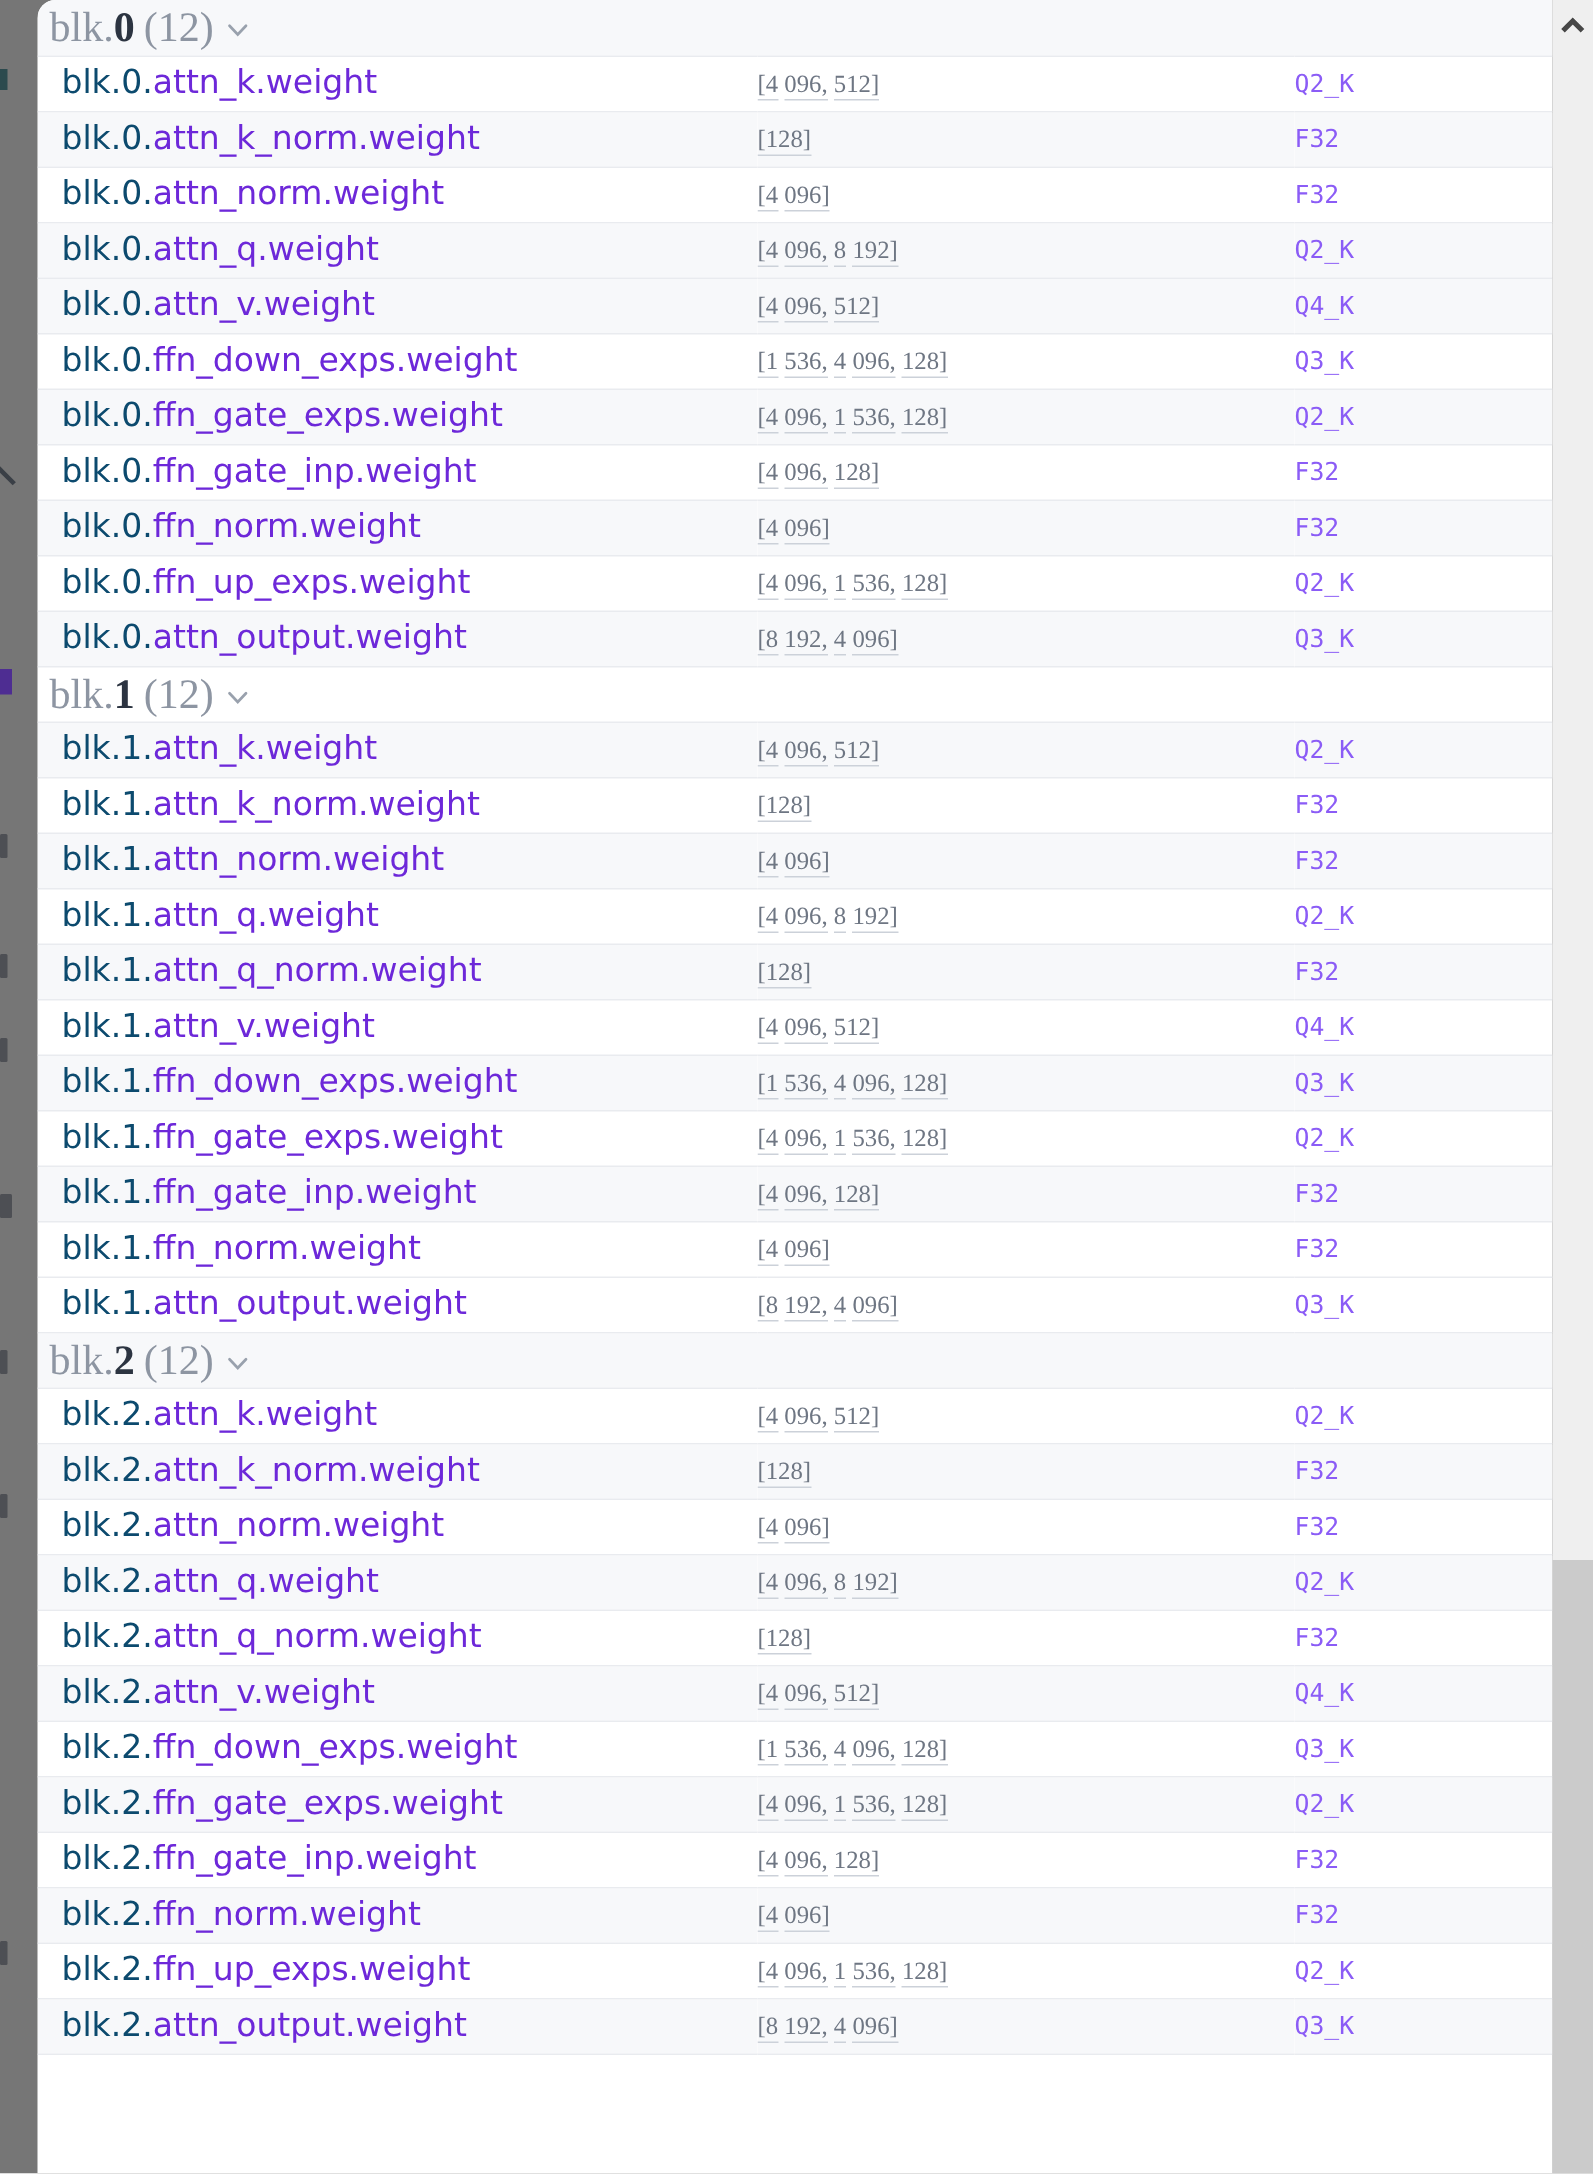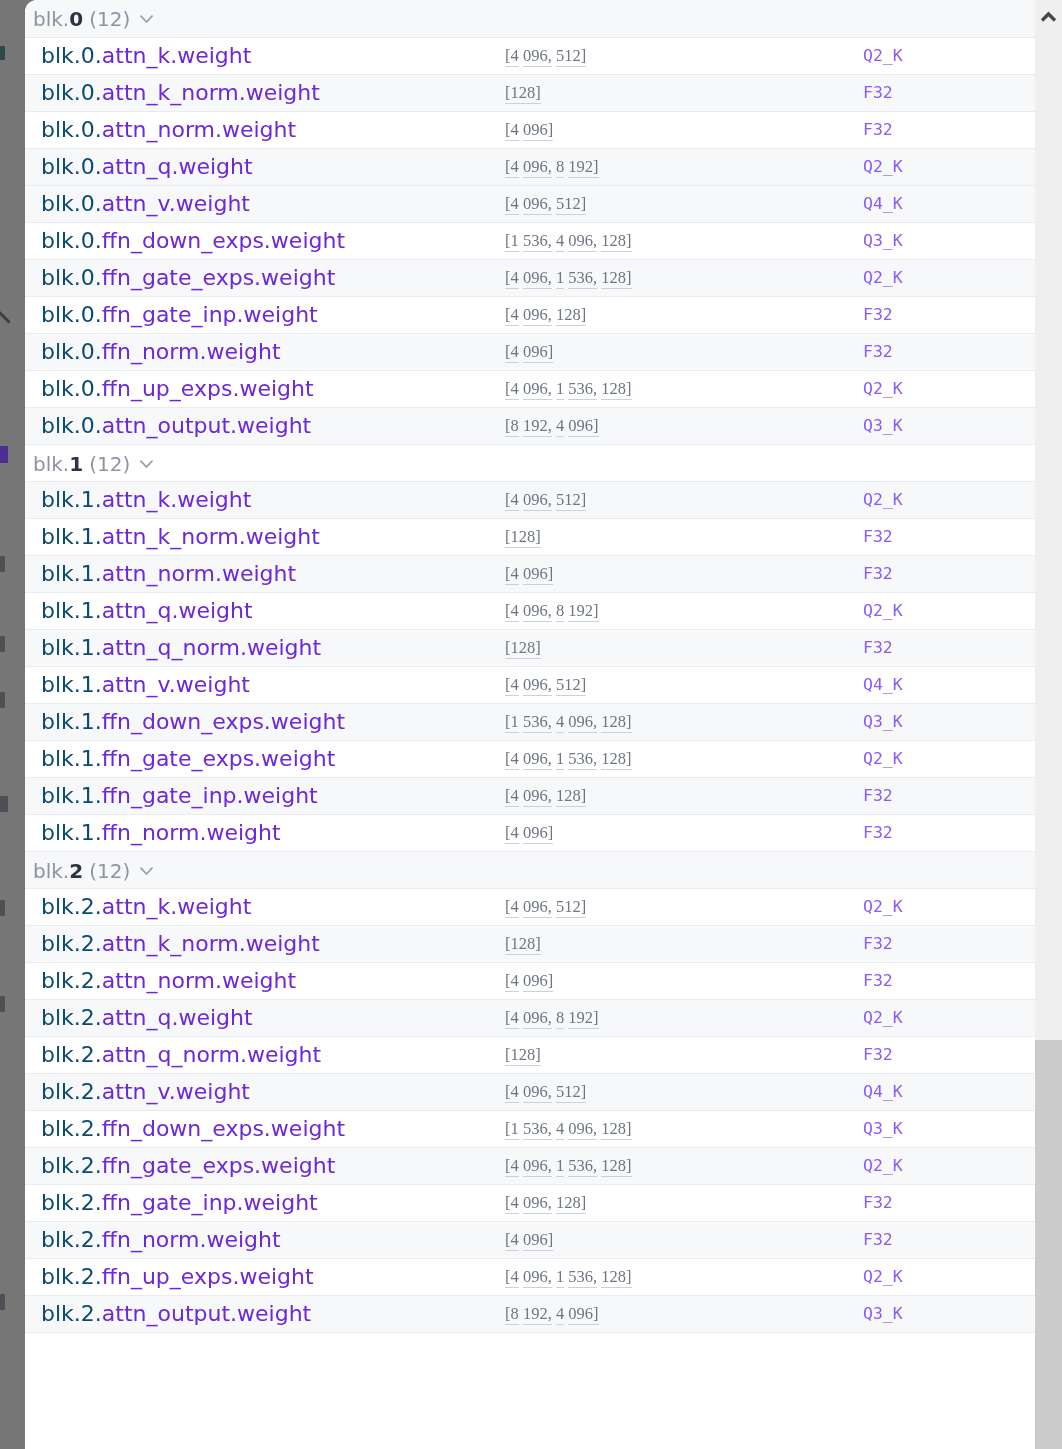--- a/index.html
+++ b/index.html
@@ -15,21 +15,21 @@
 
   
   .panel{position:absolute;left:25px;top:0;width:1010px;height:1449px;background:#ffffff;
          border-top-left-radius:12px;overflow:hidden;}
   table{border-collapse:collapse;table-layout:fixed;width:1010px;}
   col.c1{width:480px;} col.c2{width:358px;} col.c3{width:172px;}
   tr.row{height:37px;}
   tr.row td{border-bottom:1px solid #e9ebef;vertical-align:middle;white-space:nowrap;overflow:hidden;padding:0;}
   tr.alt td{background:#f7f8fa;}
 
-  .group-cell{padding-left:8px !important;font-size:20px;}
+  .group-cell{padding-left:8px !important;font-size:28px;font-family:Liberation Serif, serif;}
   .g-gray{color:#8d95a2;}
   .g-num{color:#2c3441;font-weight:700;}
   .g-count{margin-left:6px;}
   .chev{display:inline-block;margin-left:9px;vertical-align:2px;}
 
   .c-name{padding-left:16px !important;font-size:22px;}
   .n-prefix{color:#0c4a6e;}
   .n-main{color:#6d28d9;font-weight:500;}
 
   .c-shape,.c-type{font-family:"DejaVu Sans Mono","Liberation Mono",monospace;font-size:16.5px;}
@@ -177,20 +177,25 @@
           <tr class="row alt">
             <td class="c-name"><span class="n-prefix">blk.1.</span><span class="n-main">ffn_gate_inp.weight</span></td>
             <td class="c-shape"><span class="shape-link"><span class="tok">[4</span> <span class="tok">096,</span> <span class="tok">128]</span></span></td>
             <td class="c-type">F32</td>
           </tr>
           <tr class="row">
             <td class="c-name"><span class="n-prefix">blk.1.</span><span class="n-main">ffn_norm.weight</span></td>
             <td class="c-shape"><span class="shape-link"><span class="tok">[4</span> <span class="tok">096]</span></span></td>
             <td class="c-type">F32</td>
           </tr>
+          <tr class="row">
+            <td class="c-name"><span class="n-prefix">blk.1.</span><span class="n-main">attn_output.weight</span></td>
+            <td class="c-shape"><span class="shape-link"><span class="tok">[8</span> <span class="tok">192,</span> <span class="tok">4</span> <span class="tok">096]</span></span></td>
+            <td class="c-type">Q3_K</td>
+          </tr>
           <tr class="row group-row alt">
             <td class="group-cell" colspan="3"><span class="g-gray">blk.</span><span class="g-num">2</span><span class="g-gray g-count">(12)</span><span class="chev"><svg width="15" height="10" viewBox="0 0 15 10">
                   <path d="M2 2.2 L7.5 8 L13 2.2" fill="none" stroke="#99a1ad" stroke-width="1.8" stroke-linecap="round"></path>
                 </svg></span></td>
           </tr>
           <tr class="row">
             <td class="c-name"><span class="n-prefix">blk.2.</span><span class="n-main">attn_k.weight</span></td>
             <td class="c-shape"><span class="shape-link"><span class="tok">[4</span> <span class="tok">096,</span> <span class="tok">512]</span></span></td>
             <td class="c-type">Q2_K</td>
           </tr>

